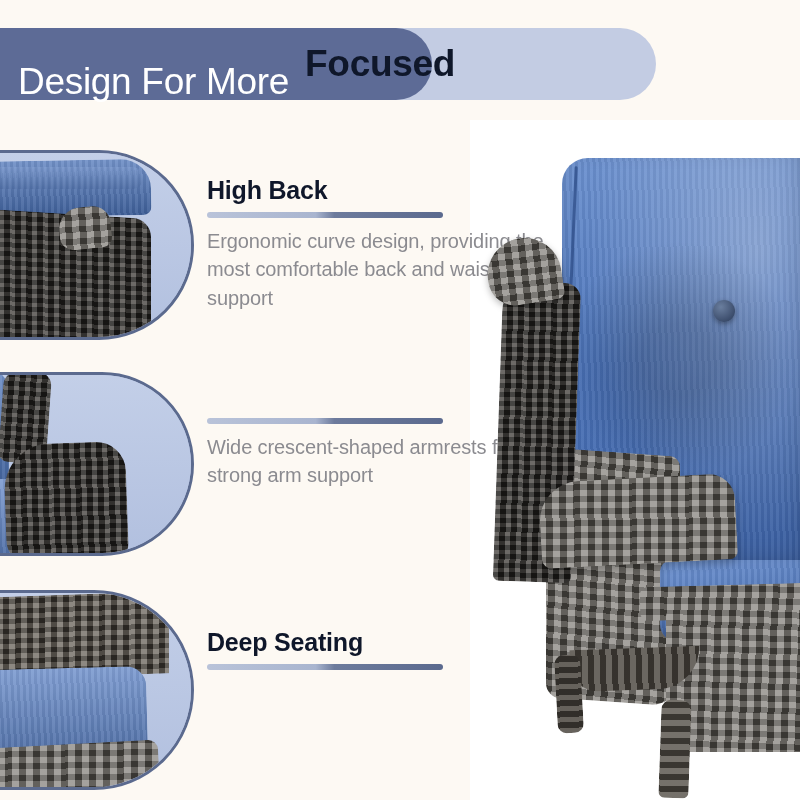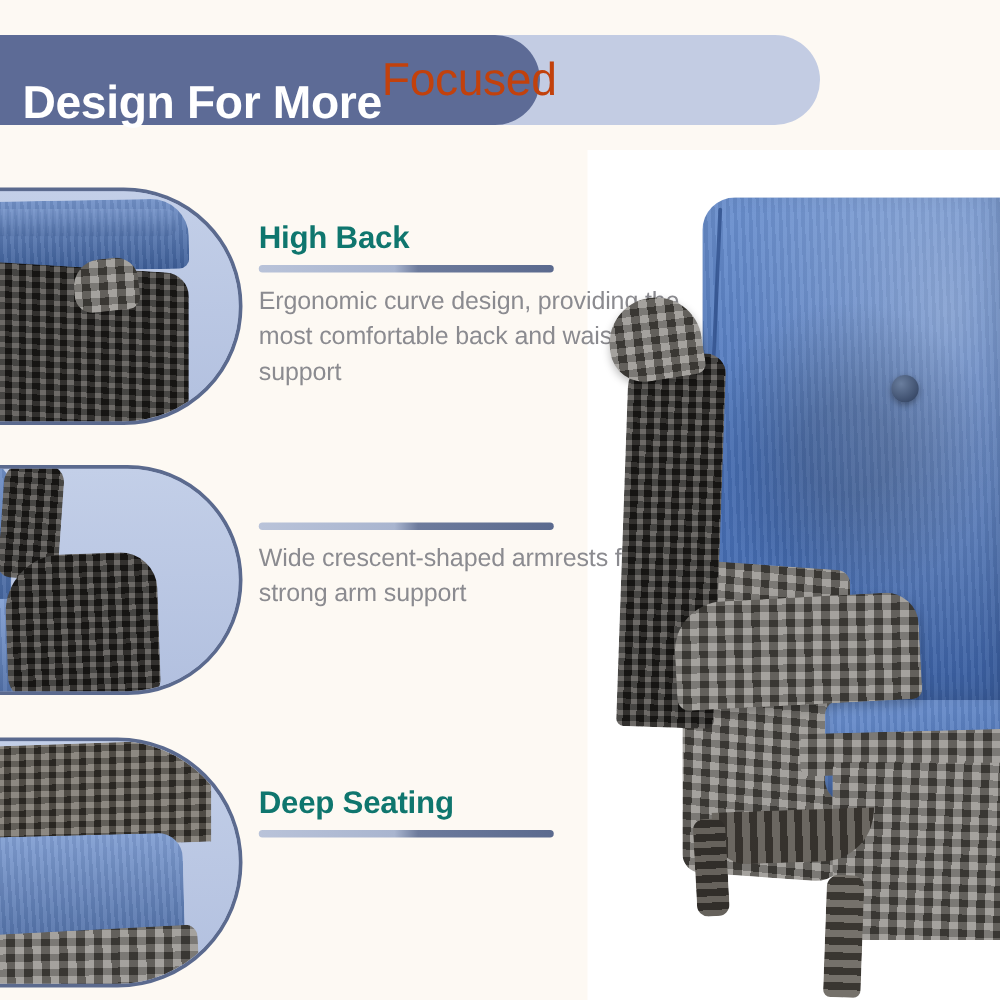--- a/index.html
+++ b/index.html
@@ -48,29 +48,30 @@
   }
   .banner-text {
     position:absolute;
     left:0; top:0;
     width:696px; height:72px;
     display:flex; align-items:center;
     padding-left:58px;
     white-space:nowrap;
   }
   .banner-t1 {
-    font-size:37px; font-weight:bold;
+    font-size:37px; font-weight:normal;
     color:#ffffff;
     letter-spacing:-0.3px;
     margin-top:36px;
   }
   .banner-t2 {
-    font-size:37px; font-weight:normal;
-    color:#c2410c;
+    font-size:37px; font-weight:bold;
+    color:#0f172a;
     letter-spacing:-0.3px;
+    margin-left:16px;
   }
 
   
   .thumb {
     position:absolute;
     left:-94px;
     width:288px;
     border:3px solid #5b6a8e;
     border-radius:0 110px 110px 0;
     overflow:hidden;
@@ -126,21 +127,21 @@
         rgba(255,255,255,.07) 0 3px,
         rgba(0,0,0,.05) 3px 6px),
       linear-gradient(180deg, rgba(255,255,255,.22), rgba(0,0,0,.18));
   }
   .cushion-lite { background-color:#5d83c6; }
 
   
   .feature { position:absolute; left:207px; width:350px; }
   .f-title {
     font-size:25px; font-weight:bold;
-    color:#0f766e;
+    color:#0f172a;
     letter-spacing:-0.2px;
     margin-bottom:7px;
   }
   .f-rule {
     width:236px; height:6px;
     border-radius:3px;
     background:linear-gradient(90deg,#b9c3d9 0%,#a9b5cf 46%,#6d7b9c 54%,#5b6a8e 100%);
     margin-bottom:9px;
   }
   .f-body {

